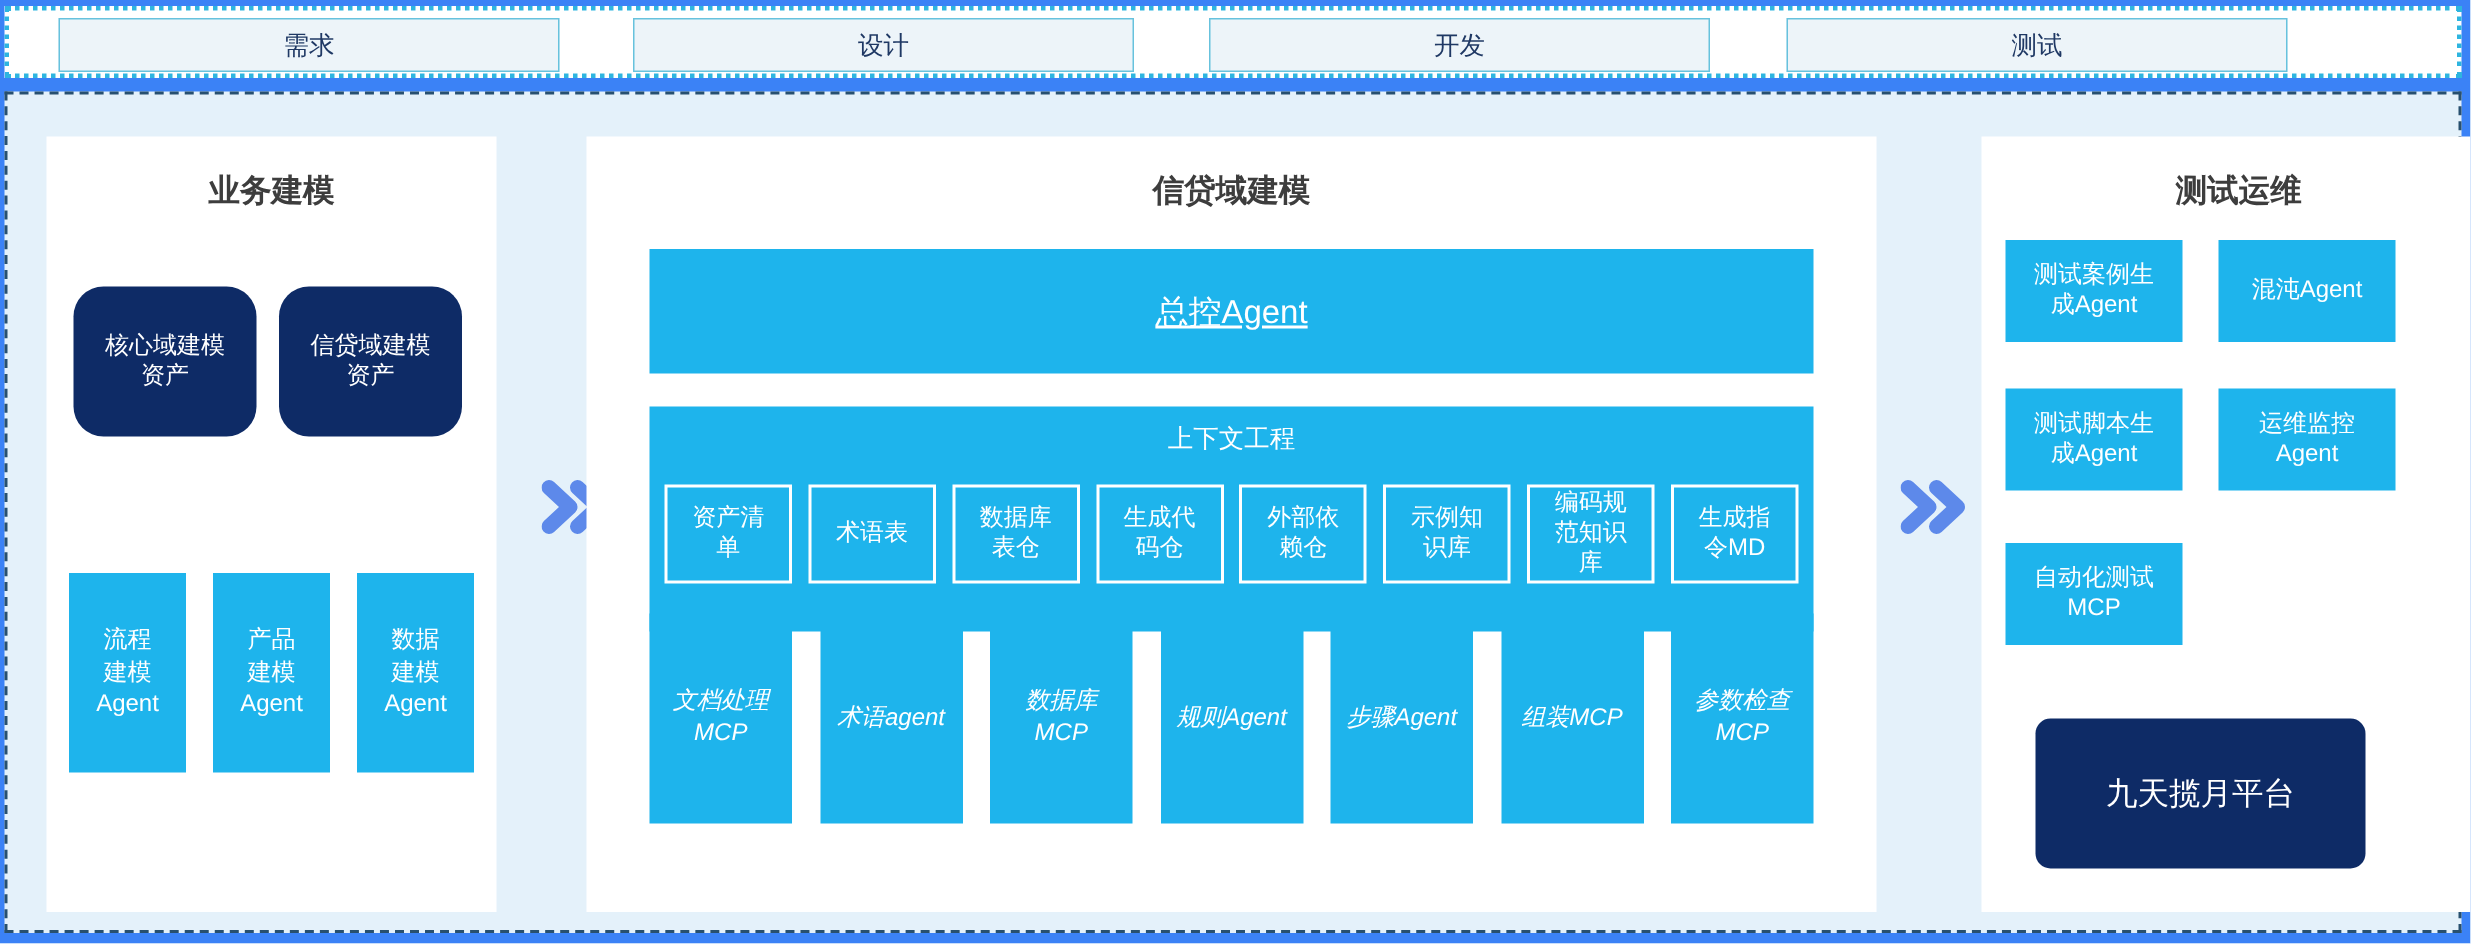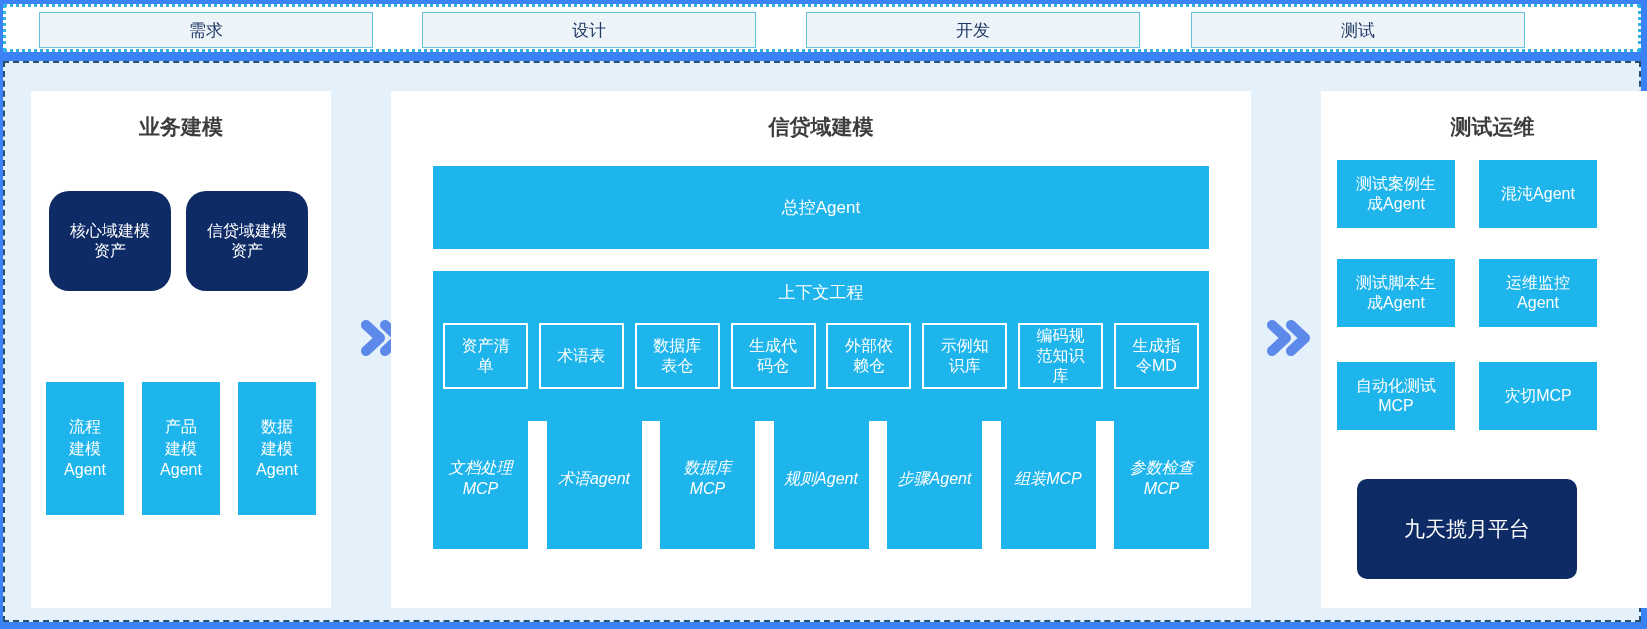--- a/index.html
+++ b/index.html
@@ -34,21 +34,21 @@
             display:flex;align-items:center;justify-content:center;text-align:center;}
   .navy-1{left:18px}.navy-2{left:155px}
 
   .cyan{background:#1eb4ec;color:#ffffff;}
   .agent-box{position:absolute;top:291px;width:78px;height:133px;font-size:16px;line-height:1.35;
              display:flex;align-items:center;justify-content:center;text-align:center;}
   .agent-1{left:15px}.agent-2{left:111px}.agent-3{left:207px}
 
   .master-bar{position:absolute;left:42px;top:75px;width:776px;height:83px;
               display:flex;align-items:center;justify-content:center;
-              font-size:17px;}
+              font-size:22px;text-decoration:underline;}
   .context-box{position:absolute;left:42px;top:180px;width:776px;height:150px;box-sizing:border-box;}
   .context-title{position:absolute;top:10px;left:0;width:100%;text-align:center;font-size:17px;}
   .context-row{position:absolute;left:10px;top:52px;width:756px;height:68px;
                display:flex;justify-content:space-between;}
   .outline-box{width:85px;height:66px;box-sizing:border-box;border:2px solid #ffffff;
                display:flex;align-items:center;justify-content:center;text-align:center;
                font-size:16px;line-height:1.25;color:#fff;}
 
   .bottom-row{position:absolute;left:42px;top:318px;width:776px;height:140px;
               display:flex;justify-content:space-between;font-style:italic;}
@@ -166,18 +166,17 @@
       <div class="panel-title">测试运维</div>
       <div class="cyan grid-box r1 c1 pre">测试案例生
 成Agent</div>
       <div class="cyan grid-box r1 c2 pre">混沌Agent</div>
       <div class="cyan grid-box r2 c1 pre">测试脚本生
 成Agent</div>
       <div class="cyan grid-box r2 c2 pre">运维监控
 Agent</div>
       <div class="cyan grid-box r3 c1 pre">自动化测试
 MCP</div>
-      <div class="cyan grid-box r3 c2 pre">灾切MCP</div>
       <div class="platform-box">九天揽月平台</div>
     </section>
 
   </div>
 </div>
 
 </body></html>

